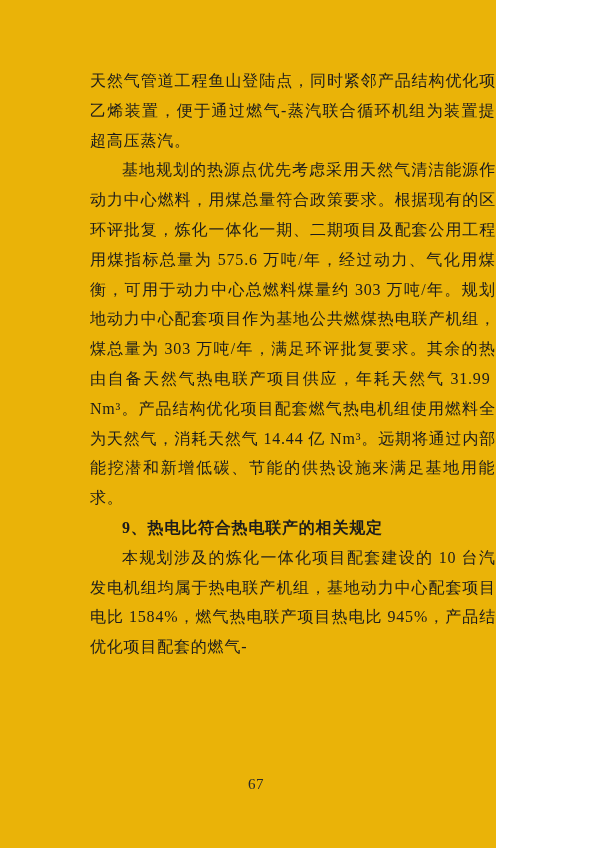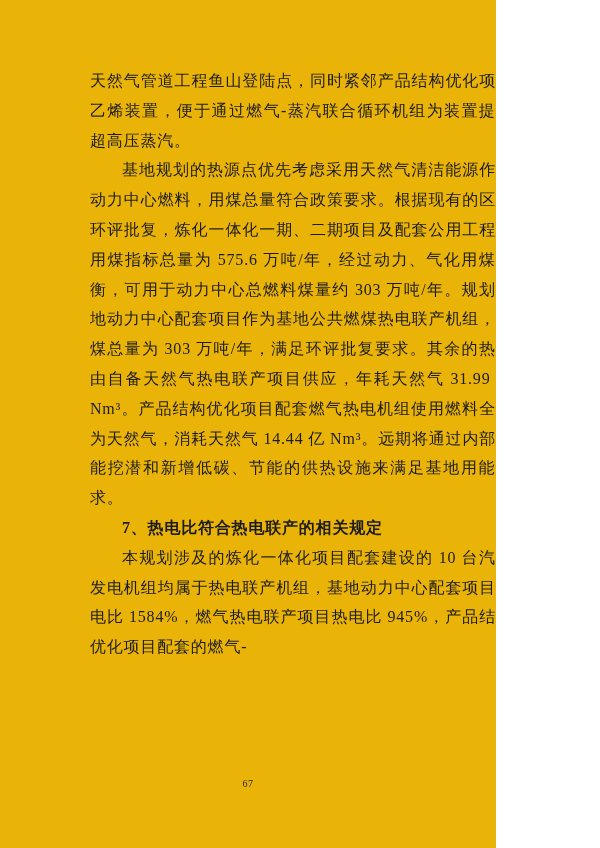--- a/index.html
+++ b/index.html
@@ -37,33 +37,33 @@
   .para-continuation {
     text-indent: 0;
   }
   .section-heading {
     text-indent: 2em;
     font-weight: bold;
   }
   .page-number {
     position: absolute;
     top: 776px;
-    left: 0;
+    left: 8px;
     width: 100%;
     text-align: center;
-    font-size: 10px;
+    font-size: 15px;
     line-height: 16px;
     color: #2a2a2a;
     letter-spacing: 0.5px;
   }
 </style>
 </head>
 <body>
 
 <div class="doc-page">
   <div class="body-text">
     <p class="para-continuation">天然气管道工程鱼山登陆点，同时紧邻产品结构优化项目乙烯装置，便于通过燃气-蒸汽联合循环机组为装置提供超高压蒸汽。</p>
     <p class="para-indent">基地规划的热源点优先考虑采用天然气清洁能源作为动力中心燃料，用煤总量符合政策要求。根据现有的区域环评批复，炼化一体化一期、二期项目及配套公用工程的用煤指标总量为 575.6 万吨/年，经过动力、气化用煤平衡，可用于动力中心总燃料煤量约 303 万吨/年。规划基地动力中心配套项目作为基地公共燃煤热电联产机组，用煤总量为 303 万吨/年，满足环评批复要求。其余的热力由自备天然气热电联产项目供应，年耗天然气 31.99 亿 Nm³。产品结构优化项目配套燃气热电机组使用燃料全部为天然气，消耗天然气 14.44 亿 Nm³。远期将通过内部节能挖潜和新增低碳、节能的供热设施来满足基地用能需求。</p>
-    <p class="section-heading">7、热电比符合热电联产的相关规定</p>
+    <p class="section-heading">9、热电比符合热电联产的相关规定</p>
     <p class="para-indent">本规划涉及的炼化一体化项目配套建设的 10 台汽轮发电机组均属于热电联产机组，基地动力中心配套项目热电比 1584%，燃气热电联产项目热电比 945%，产品结构优化项目配套的燃气-</p>
   </div>
   <div class="page-number">67</div>
 </div>
 
 </body></html>

